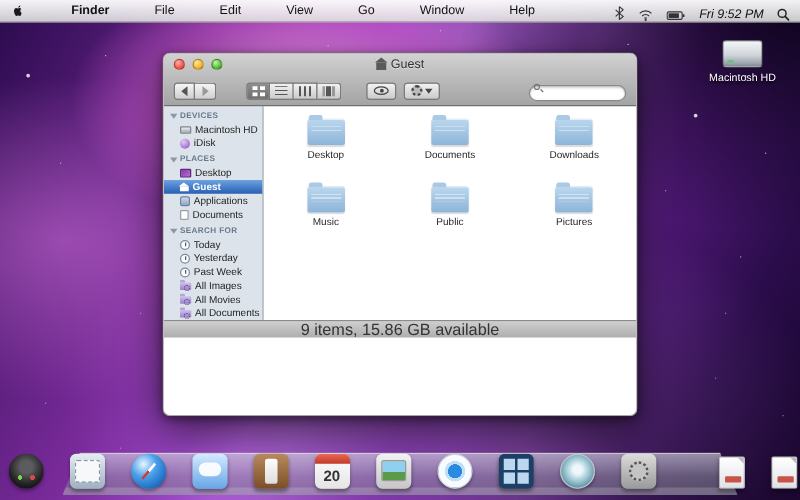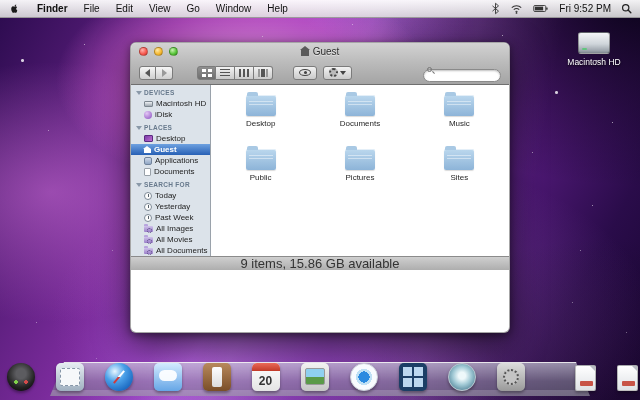--- a/index.html
+++ b/index.html
@@ -36,23 +36,23 @@
 
   
   .menubar {
     position:absolute; top:0; left:0; right:0; height:18px;
     background:linear-gradient(180deg, rgba(255,255,255,.95), rgba(226,226,226,.88));
     border-bottom:1px solid rgba(60,60,60,.5);
     display:flex; align-items:center; font-size:10px; color:#111; z-index:50;
   }
   .mb-left { display:flex; align-items:center; height:100%; }
   .apple { padding:0 9px; display:flex; align-items:center; }
-  .mb-item { padding:0 8px; line-height:18px; }
+  .mb-item { padding:0 8px; line-height:18px;margin-left:20px; }
   .mb-item.app-name { font-weight:bold; }
-  .mb-right { margin-left:auto; display:flex; align-items:center; height:100%; }
+  .mb-right { margin-left:auto; display:flex; align-items:flex-end; height:100%;font-style:italic; }
   .mb-status { padding:0 5px; display:flex; align-items:center; }
   .mb-clock { padding:0 6px; font-size:10px; }
   .spotlight { padding:0 8px 0 4px; display:flex; align-items:center; }
 
   
   .hd-desktop-icon { position:absolute; top:32px; right:14px; width:64px; text-align:center; z-index:5; }
   .hd-body { width:32px; height:22px; margin:0 auto; border-radius:3px;
     background:linear-gradient(180deg,#f4f6f8, #cfd5da 55%, #9aa2aa 90%, #7e868e);
     border:1px solid rgba(40,40,40,.4); position:relative; }
   .hd-body::after { content:""; position:absolute; left:3px; bottom:3px; width:5px; height:2px; background:rgba(90,200,120,.9); border-radius:1px; }
@@ -368,33 +368,33 @@
         <div class="cell">
           <span class="folder"></span>
           <span class="folder-label">Desktop</span>
         </div>
         <div class="cell">
           <span class="folder"></span>
           <span class="folder-label">Documents</span>
         </div>
         <div class="cell">
           <span class="folder"></span>
+          <span class="folder-label">Downloads</span>
+        </div>
+        <div class="cell">
+          <span class="folder"></span>
           <span class="folder-label">Music</span>
         </div>
         <div class="cell">
           <span class="folder"></span>
           <span class="folder-label">Public</span>
         </div>
         <div class="cell">
           <span class="folder"></span>
           <span class="folder-label">Pictures</span>
-        </div>
-        <div class="cell">
-          <span class="folder"></span>
-          <span class="folder-label">Sites</span>
         </div>
       </div>
     </div>
 
     <div class="statusbar">
       <span>9 items, 15.86 GB available</span>
     </div>
   </div>
 
   <div class="dock">

